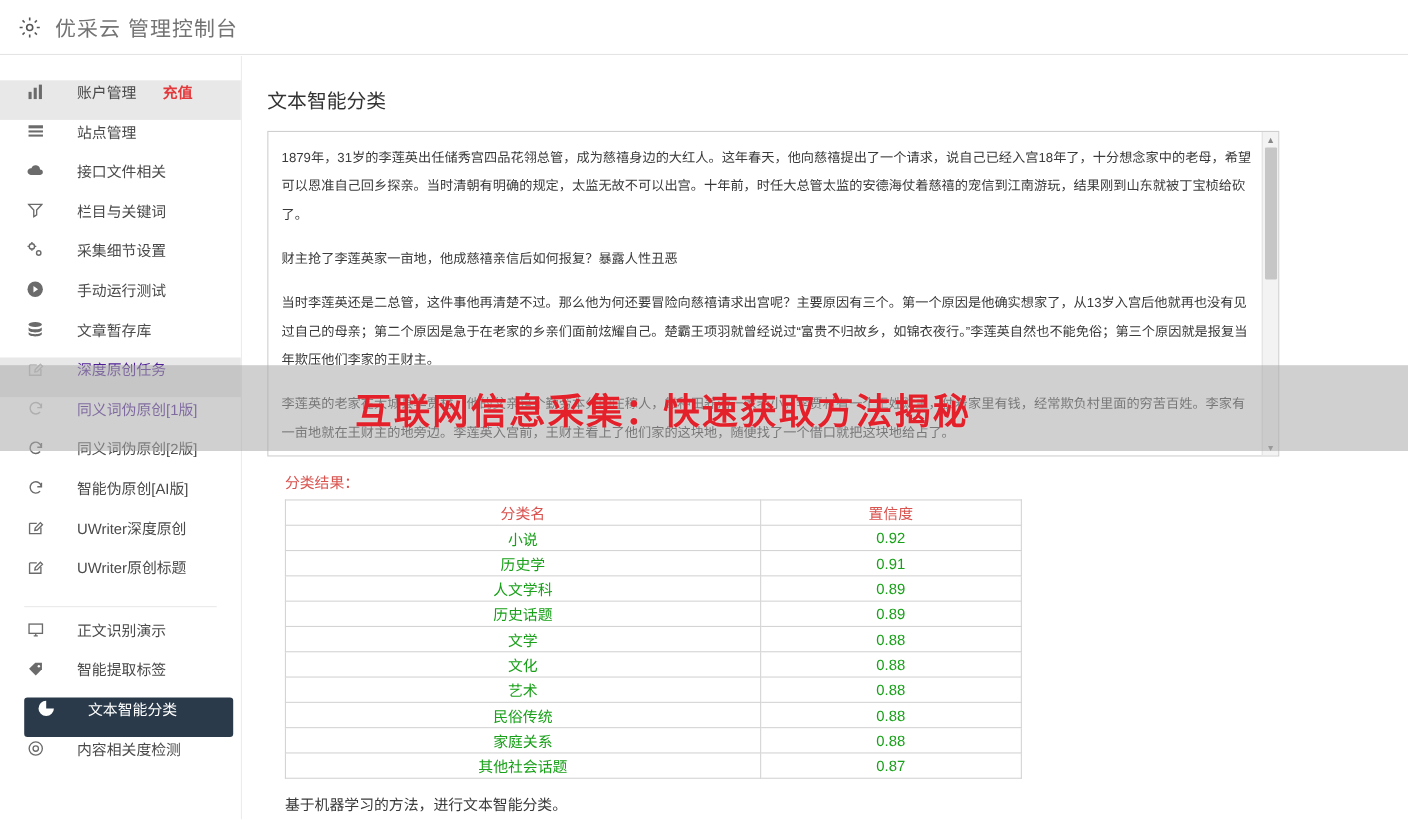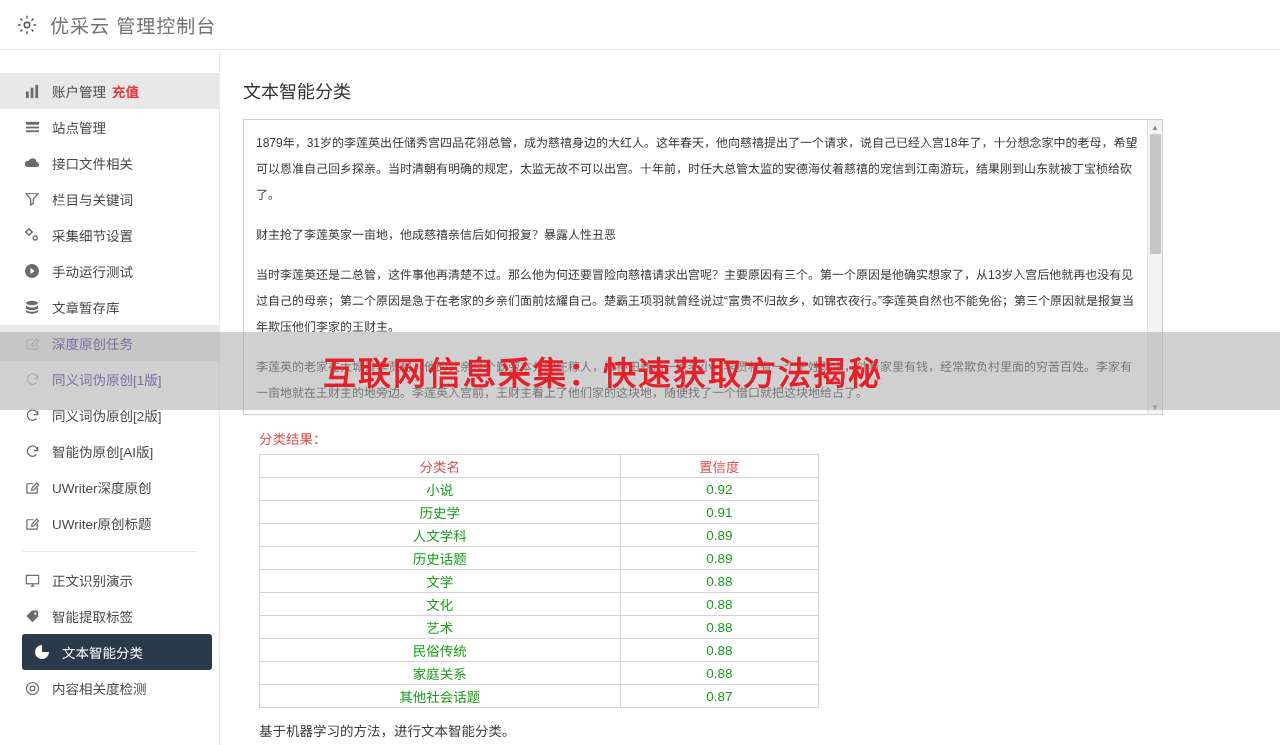--- a/index.html
+++ b/index.html
@@ -41,26 +41,26 @@
     width: 220px;
     height: 694px;
     background: #ffffff;
     border-right: 1px solid #ececec;
     overflow: hidden;
     padding-top: 22px;
   }
   .nav-item {
     height: 36px;
     display: flex;
-    align-items: center;
     padding-left: 22px;
     font-size: 13.5px;
     color: #4a4a4a;
     cursor: pointer;
     position: relative;
+    gap: 18px;
   }
   .nav-item .ic {
     width: 20px; height: 20px;
     margin-right: 10px;
     display: inline-flex;
     align-items: center;
     justify-content: center;
     color: #6b6b6b;
     flex: none;
   }
@@ -146,21 +146,21 @@
   }
 
   .result-label {
     margin: 13px 0 6px 16px;
     font-size: 13.5px;
     color: #d9534f;
   }
   table.result {
     margin-left: 16px;
     border-collapse: collapse;
-    width: 560px;
+    width: 670px;
     font-size: 13.5px;
   }
   table.result th, table.result td {
     border: 1px solid #d4d4d4;
     height: 23px;
     text-align: center;
     padding: 0 4px;
     color: #18a018;
     font-weight: normal;
   }

